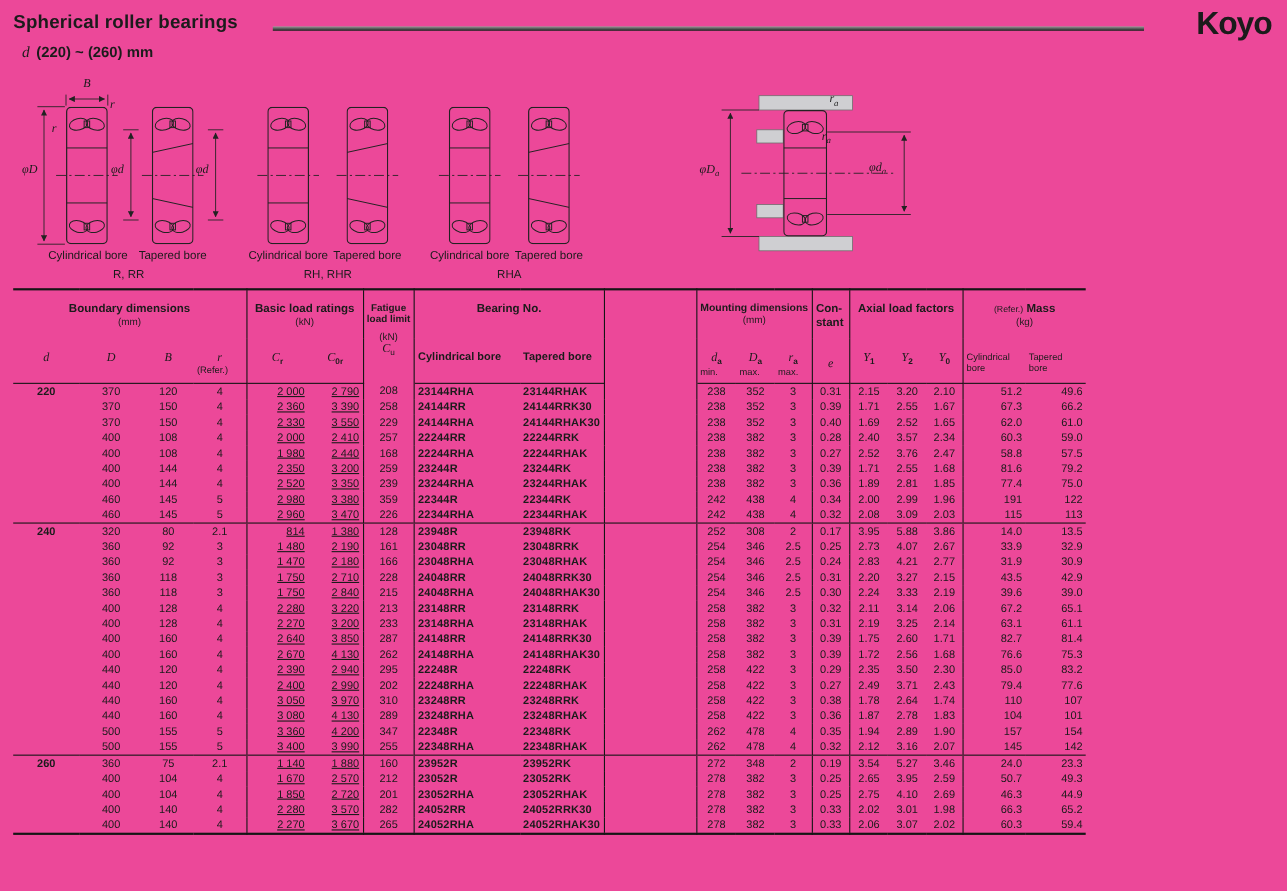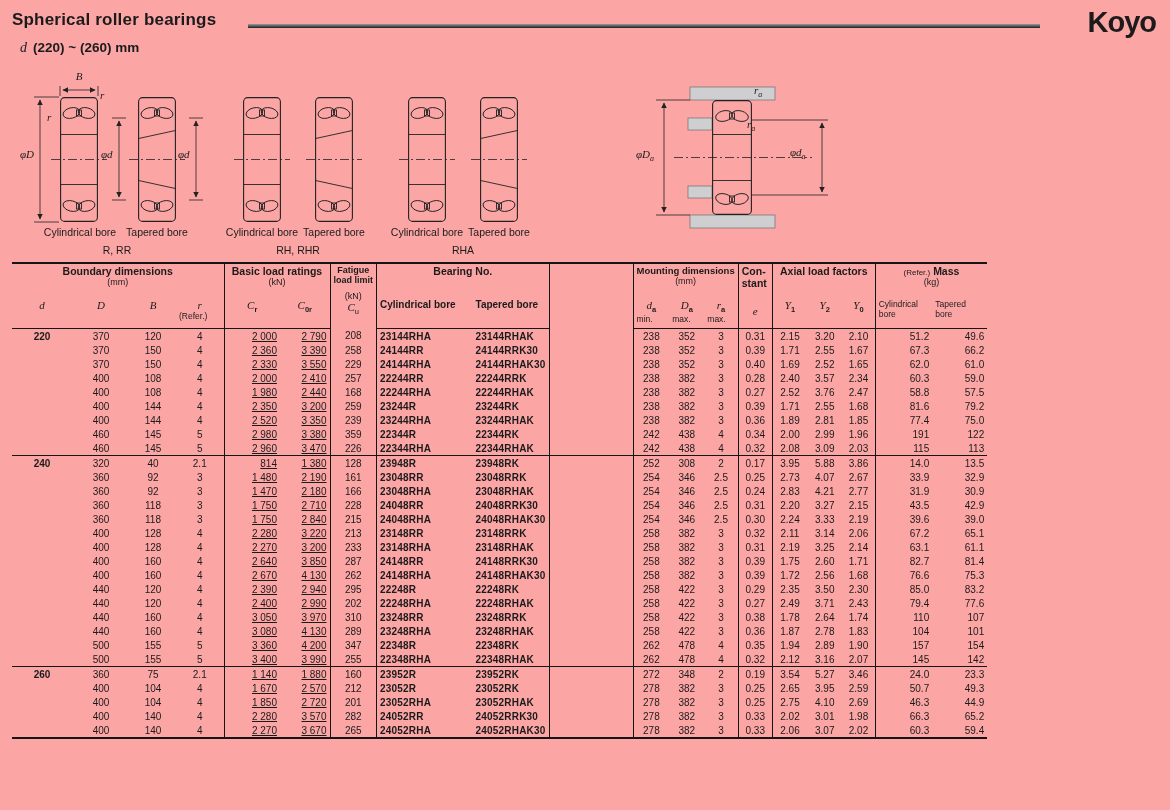--- a/index.html
+++ b/index.html
@@ -1,37 +1,37 @@
 <!DOCTYPE html>
 <html><head>
 <meta charset="utf-8">
 <style>
   html,body{margin:0;padding:0;background:#fff;}
-  #page{position:relative;width:1170px;height:810px;background:#fca5a5;overflow:hidden;
+  #page{position:relative;width:1170px;height:810px;background:#ec4899;overflow:hidden;
         font-family:"Liberation Sans",sans-serif;color:#1b1b1b;}
   .sym{font-family:"Liberation Serif",serif;font-style:italic;font-weight:normal;}
   
   #page-title{position:absolute;left:12px;top:10px;font-size:17px;font-weight:bold;letter-spacing:0.2px;}
   #title-rule{position:absolute;left:248px;top:24px;width:792px;height:4px;
               background:linear-gradient(#9a9a9a,#1c1c1c);}
   #brand{position:absolute;right:14px;top:6px;font-size:29px;font-weight:800;letter-spacing:-1px;}
   #subtitle{position:absolute;left:20px;top:40px;font-size:13.5px;font-weight:bold;}
   #subtitle .sym{font-size:14px;margin-right:6px;}
   
   .bearing{position:absolute;}
   #ovl{position:absolute;left:0;top:78px;}
   .dlab{position:absolute;font-size:10.5px;text-align:center;white-space:nowrap;}
   .dsym{position:absolute;font-family:"Liberation Serif",serif;font-style:italic;font-size:11px;white-space:nowrap;}
   .dsym sub{font-size:8px;}
   .cap{font-weight:normal;}
   
   #spec-table{position:absolute;left:12px;top:262px;border-collapse:collapse;table-layout:fixed;
               border-top:2px solid #151515;border-bottom:2px solid #151515;}
   #spec-table th,#spec-table td{padding:0 3px;white-space:nowrap;font-size:10px;}
-  #spec-table thead th{font-weight:bold;vertical-align:top;padding-top:1px;}
+  #spec-table thead th{font-weight:bold;vertical-align:top;padding-top:11px;}
   #spec-table thead tr:first-child th{height:33px;}
   #spec-table thead tr:last-child th{height:29px;border-bottom:1px solid #151515;}
   .gh{font-size:10.5px;font-weight:bold;text-align:center;}
   .unit{font-size:9px;font-weight:normal;text-align:center;}
   .small{font-size:8px;font-weight:normal;}
   .mm{font-size:8.5px;font-weight:normal;text-align:left;}
   .bR{border-right:1px solid #151515;}
   th .sym{font-size:11px;}
   th sub{font-size:7.5px;}
   #spec-table td{height:14px;line-height:13px;}
@@ -510,21 +510,21 @@
           <td class="a-c bR">0.32</td>
           <td class="a-c">2.08</td>
           <td class="a-c">3.09</td>
           <td class="a-c bR">2.03</td>
           <td class="a-r m1">115</td>
           <td class="a-r m2">113</td>
         </tr>
         <tr class="secStart">
           <td class="cd a-c">240</td>
           <td class="a-c">320</td>
-          <td class="a-c">40</td>
+          <td class="a-c">80</td>
           <td class="a-c bR">2.1</td>
           <td class="a-r crp">814</td>
           <td class="a-r crp bR">1 380</td>
           <td class="a-c bR">128</td>
           <td class="a-l bname">23948R</td>
           <td class="a-l bname bR">23948RK</td>
           <td class="bR"></td>
           <td class="a-c">252</td>
           <td class="a-c">308</td>
           <td class="a-c bR">2</td>

